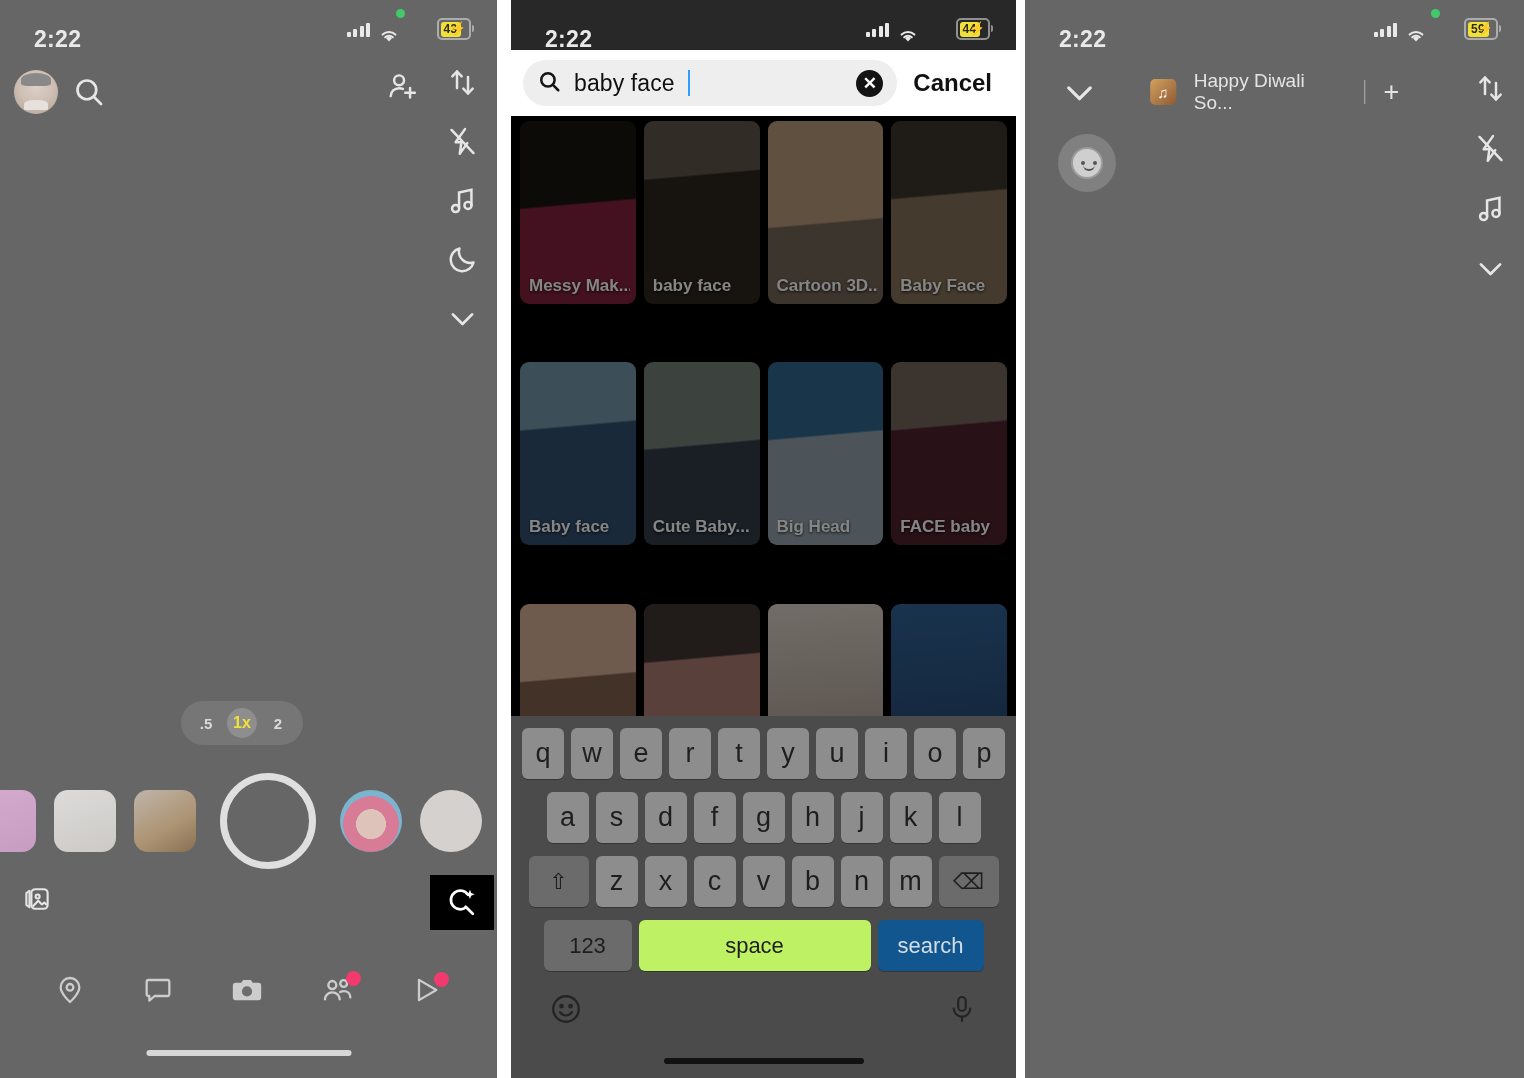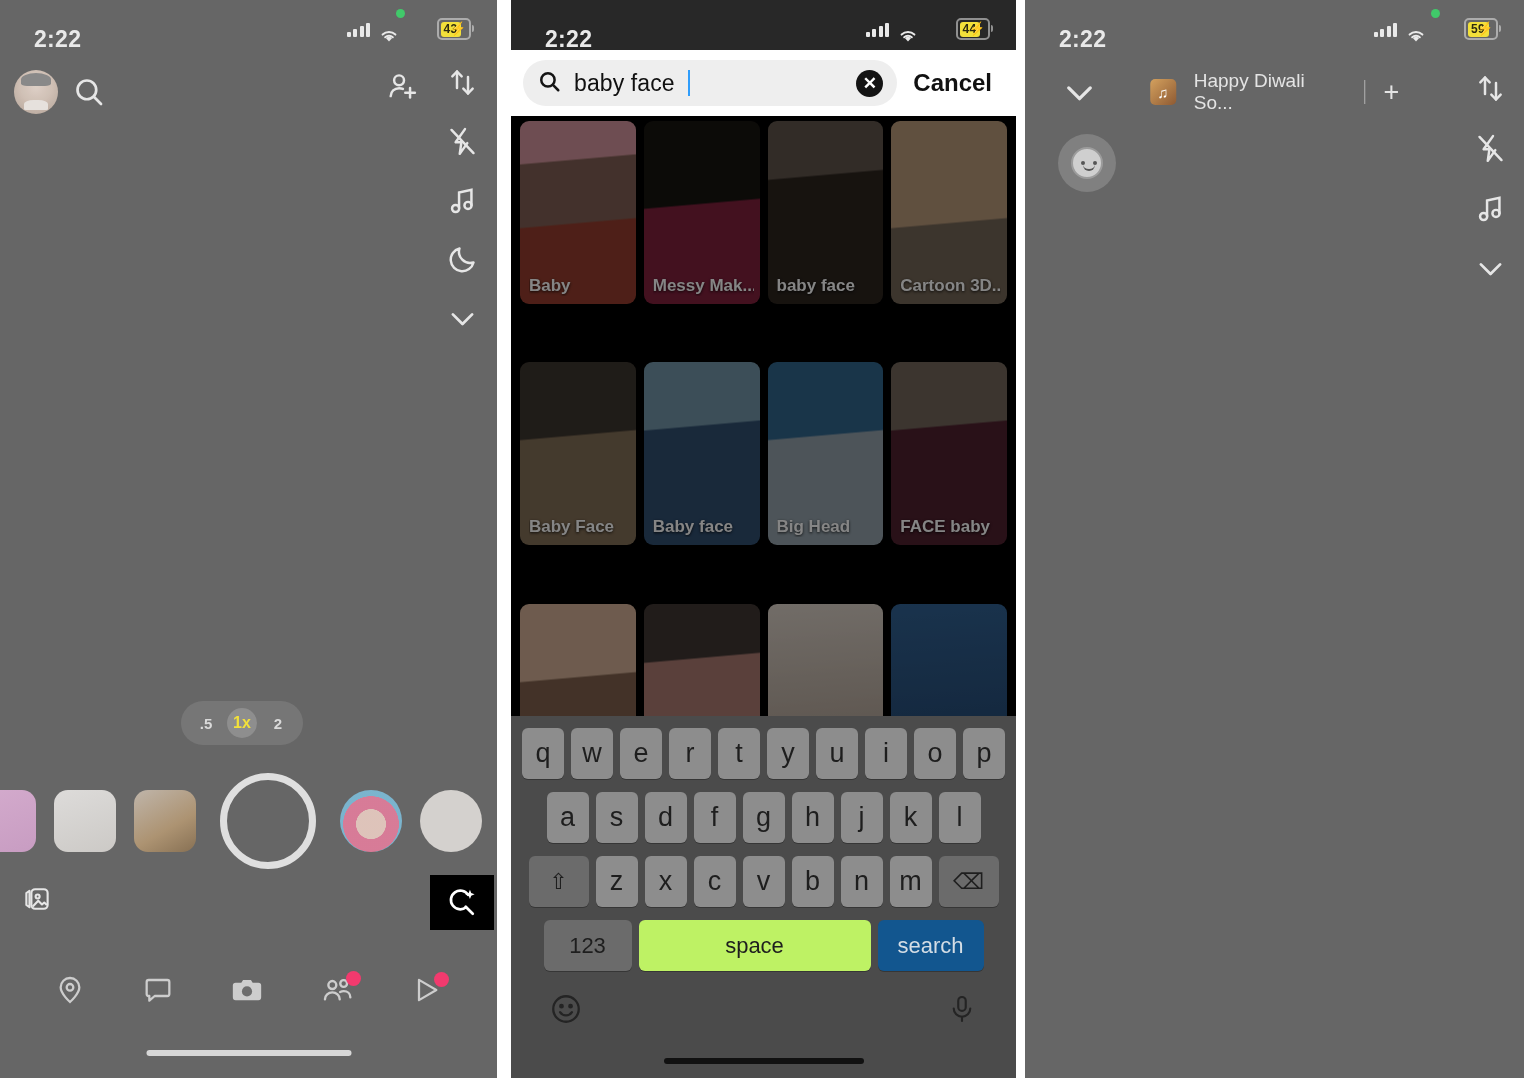--- a/index.html
+++ b/index.html
@@ -464,37 +464,37 @@
             </svg>
         </span>
         <span class="search-text">baby face</span>
         <span class="caret"></span>
         <span class="clearbtn">✕</span>
       </div>
       <span class="cancel">Cancel</span>
     </div>
 
     <div class="lensgrid">
-      <div class="lenscard lc0">
-          <span class="label">Baby</span>
-        </div>
       <div class="lenscard lc2">
           <span class="label">Messy Mak...</span>
         </div>
       <div class="lenscard lc3">
           <span class="label">baby face</span>
         </div>
       <div class="lenscard lc4">
           <span class="label">Cartoon 3D...</span>
         </div>
       <div class="lenscard lc5">
           <span class="label">Baby Face</span>
         </div>
       <div class="lenscard lc6">
           <span class="label">Baby face</span>
+        </div>
+      <div class="lenscard lc7">
+          <span class="label">Cute Baby...</span>
         </div>
       <div class="lenscard lc8">
           <span class="label">Big Head</span>
         </div>
       <div class="lenscard lc9">
           <span class="label">FACE baby</span>
         </div>
       <div class="lenscard lc10">
           <span class="label">Baby Face</span>
         </div>

